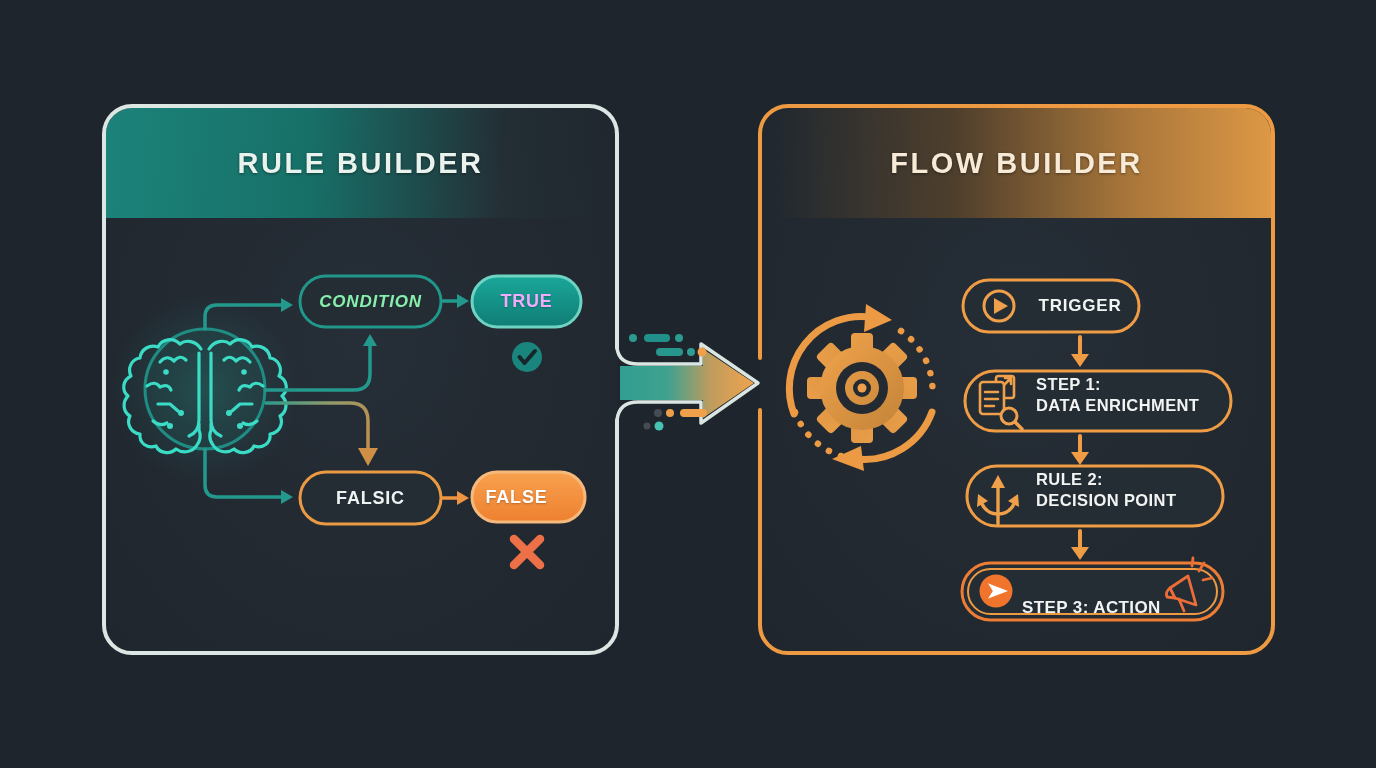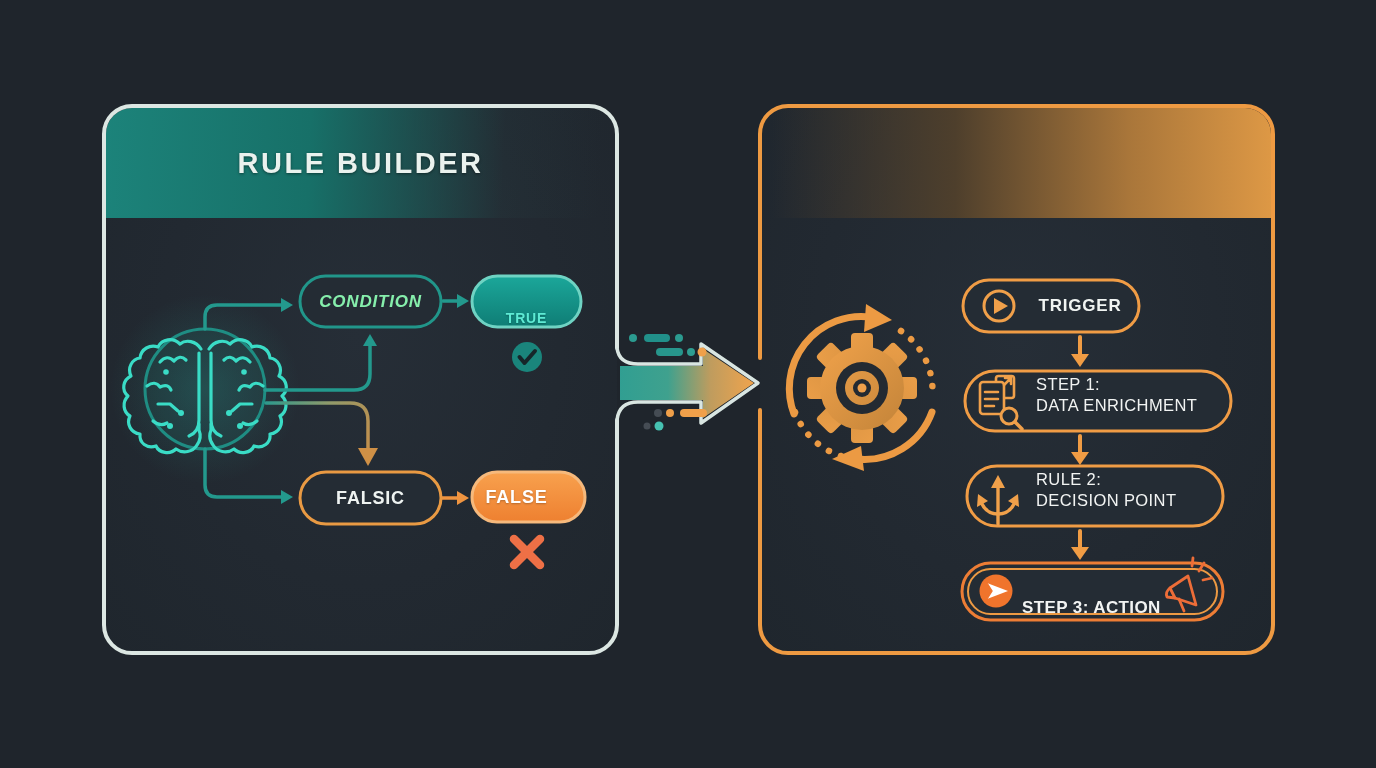--- a/index.html
+++ b/index.html
@@ -19,25 +19,25 @@
   #hdr-right{left:762px;top:108px;width:509px;
     background:linear-gradient(90deg,rgba(34,41,49,0) 2%,#4e3f2c 38%,#a9763a 72%,#dd9845 100%);}
   svg.art{position:absolute;left:0;top:0;z-index:5;pointer-events:none;}
   .lbl{position:absolute;z-index:6;display:flex;align-items:center;justify-content:center;
     font-weight:700;color:#f0f4f2;pointer-events:none;white-space:nowrap;}
   .title{font-size:29px;letter-spacing:2.5px;text-shadow:0 1px 3px rgba(0,0,0,.45);}
   #t-rule{left:104px;top:108px;width:513px;height:110px;color:#eaf2ee;}
   #t-flow{left:760px;top:108px;width:513px;height:110px;color:#f7ead6;}
   .node-lbl{font-size:17px;letter-spacing:.8px;}
   #t-condition{left:300px;top:276px;width:141px;height:51px;color:#86efac;font-style:italic;}
-  #t-true{left:472px;top:292px;width:109px;height:51px;font-size:14px;color:#5eead4;text-shadow:0 1px 2px rgba(0,0,0,.25);}
+  #t-true{left:472px;top:276px;width:109px;height:51px;font-size:18px;color:#f0abfc;text-shadow:0 1px 2px rgba(0,0,0,.25);}
   #t-falsic{left:300px;top:472px;width:141px;height:52px;color:#eef3f1;font-size:18px;}
   #t-false{left:472px;top:472px;width:89px;height:50px;font-size:18px;color:#ffffff;text-shadow:0 1px 2px rgba(0,0,0,.25);}
   #t-trigger{left:1024px;top:280px;width:112px;height:52px;}
-  .step-lbl{position:absolute;z-index:6;font-weight:400;font-size:16.5px;line-height:21px;
+  .step-lbl{position:absolute;z-index:6;font-weight:700;font-size:16.5px;line-height:21px;
     letter-spacing:.4px;color:#f2f4f3;pointer-events:none;white-space:nowrap;}
   #t-step1{left:1036px;top:374px;}
   #t-step2{left:1036px;top:469px;}
   #t-step3{left:1022px;top:563px;height:57px;display:flex;align-items:center;font-weight:700;
     font-size:17px;letter-spacing:.4px;color:#f2f4f3;position:absolute;z-index:6;pointer-events:none;margin-top:16px;}
 </style>
 </head>
 <body>
 
 <div id="canvas">
@@ -223,20 +223,21 @@
 
     <g fill="none" stroke="#ed6d38" stroke-width="2.8" stroke-linecap="round" stroke-linejoin="round">
       <path d="M 1170,588 L 1188,576 L 1196,605 L 1175,598 Z"></path>
       <path d="M 1170,588 Q 1165,592 1167,597 L 1175,598"></path>
       <path d="M 1179,599 L 1184,611"></path>
       <path d="M 1199,571 L 1204,563 M 1203,580 L 1212,578 M 1192,566 L 1193,558"></path>
     </g>
   </svg>
 
   <div class="lbl title" id="t-rule">RULE BUILDER</div>
+  <div class="lbl title" id="t-flow">FLOW BUILDER</div>
 
   <div class="lbl node-lbl" id="t-condition">CONDITION</div>
   <div class="lbl node-lbl" id="t-true">TRUE</div>
   <div class="lbl node-lbl" id="t-falsic">FALSIC</div>
   <div class="lbl node-lbl" id="t-false">FALSE</div>
 
   <div class="lbl node-lbl" id="t-trigger">TRIGGER</div>
 
   <div class="step-lbl" id="t-step1">
     <div>STEP 1:</div>

